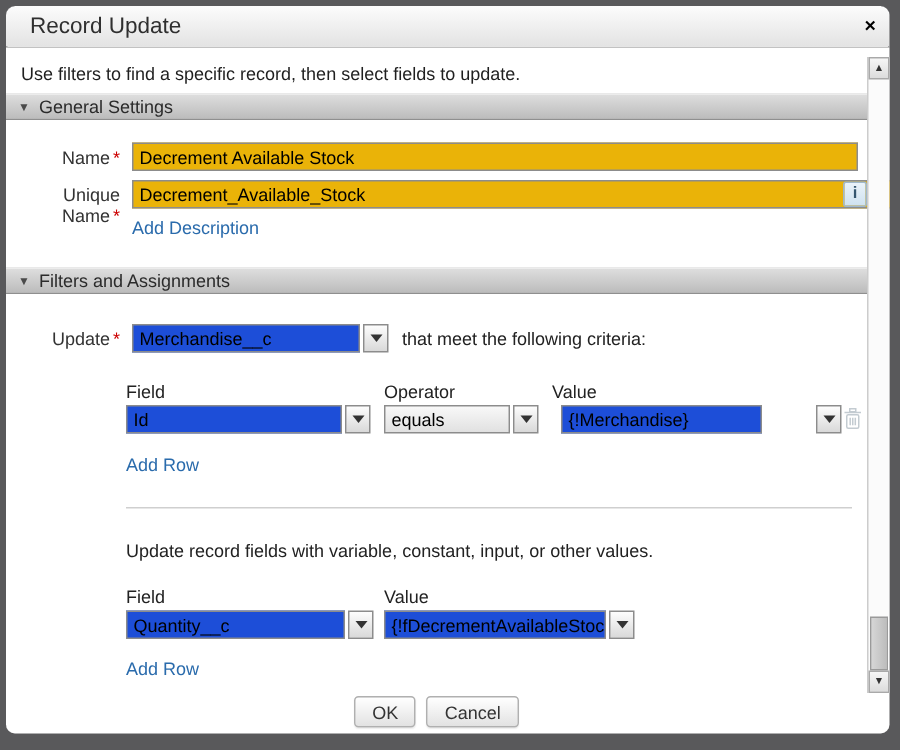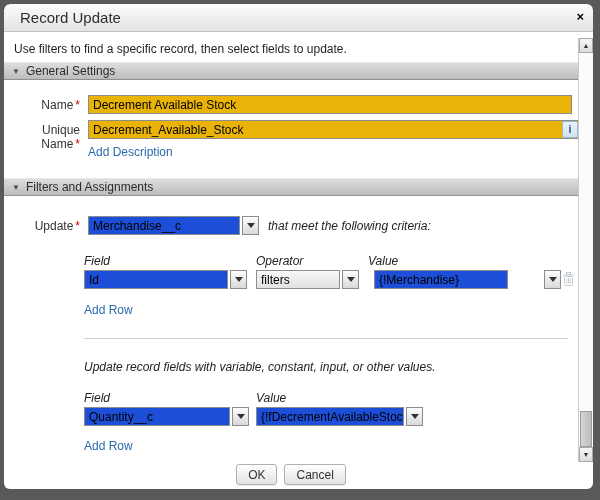--- a/index.html
+++ b/index.html
@@ -40,21 +40,21 @@
                padding:2px 4px; height:19px; white-space:nowrap; overflow:hidden; }
   .combo.gradient .ct { background:linear-gradient(#f8f8f8,#e1e1e1); }
   .combo .cb { width:17px; height:19px; border:1px solid #8c8c8c;
                background:linear-gradient(#fdfdfd,#d9d9d9);
                display:flex; align-items:center; justify-content:center; cursor:pointer; }
   .combo .cb .arr { width:0; height:0; border-left:4px solid transparent;
                     border-right:4px solid transparent; border-top:5px solid #333; }
 
   .link { position:absolute; font-size:12px; color:#2a6bac; cursor:pointer; text-decoration:none; }
 
-  .colhdr { position:absolute; font-size:12px; color:#222;font-style:italic; }
+  .colhdr { position:absolute; font-size:12px; color:#222; }
 
   .info-btn { position:absolute; width:16px; height:17px; border:1px solid #9fb8cc; border-radius:2px;
               background:linear-gradient(#eaf3fa,#cfe2f0); color:#35566f; font-size:11px; font-weight:bold;
               text-align:center; line-height:15px; cursor:pointer; }
 
   .trash { position:absolute; cursor:pointer; opacity:.85; }
 
   .divider { position:absolute; left:80px; right:25px; height:1px; background:#cfcfcf; }
 
   .btnrow { position:absolute; left:0; right:15px; top:432px; display:flex;
@@ -128,21 +128,21 @@
     <div class="colhdr" style="left:364px; top:222px;">Value</div>
 
     <div>
       <div class="combo" style="left:80px; top:238px;">
         <span class="ct" style="width:144px;">Id</span>
         <span class="cb">
             <span class="arr"></span>
           </span>
       </div>
       <div class="combo gradient" style="left:252px; top:238px;">
-        <span class="ct" style="width:84px;">filters</span>
+        <span class="ct" style="width:84px;">equals</span>
         <span class="cb">
             <span class="arr"></span>
           </span>
       </div>
       <div class="combo" style="left:370px; top:238px;gap:36px;">
         <span class="ct" style="width:134px;">{!Merchandise}</span>
         <span class="cb">
             <span class="arr"></span>
           </span>
       </div>

